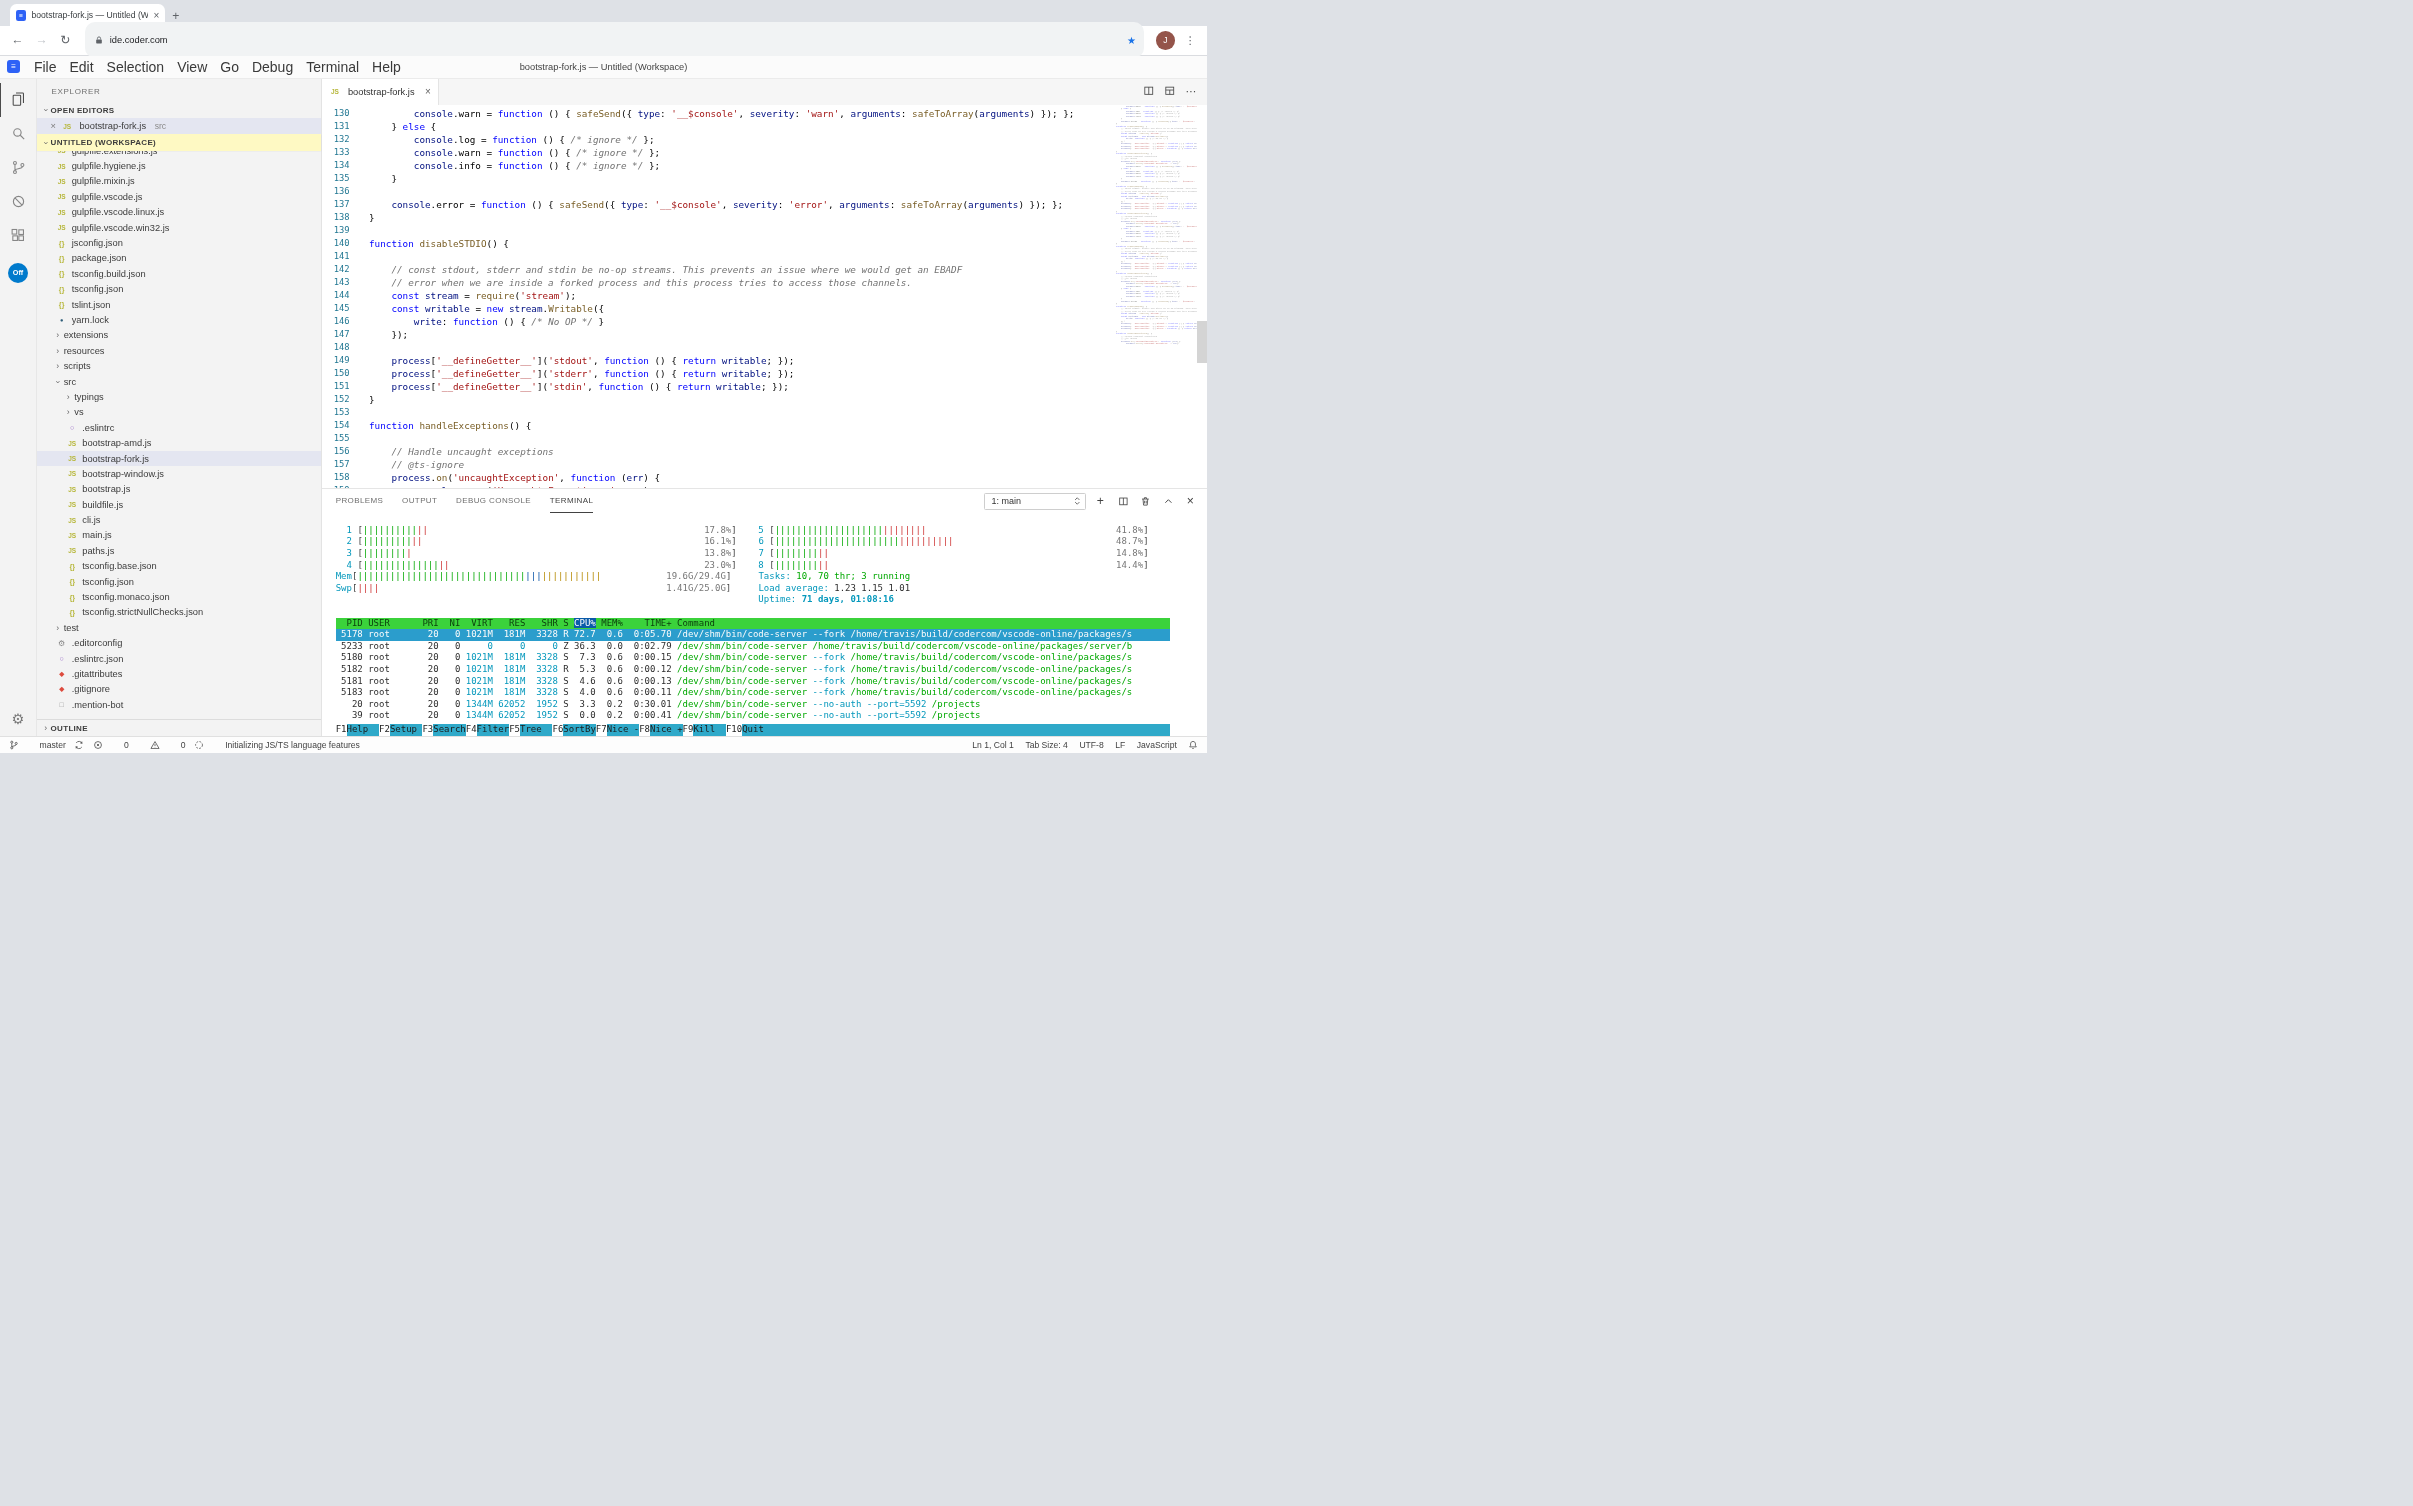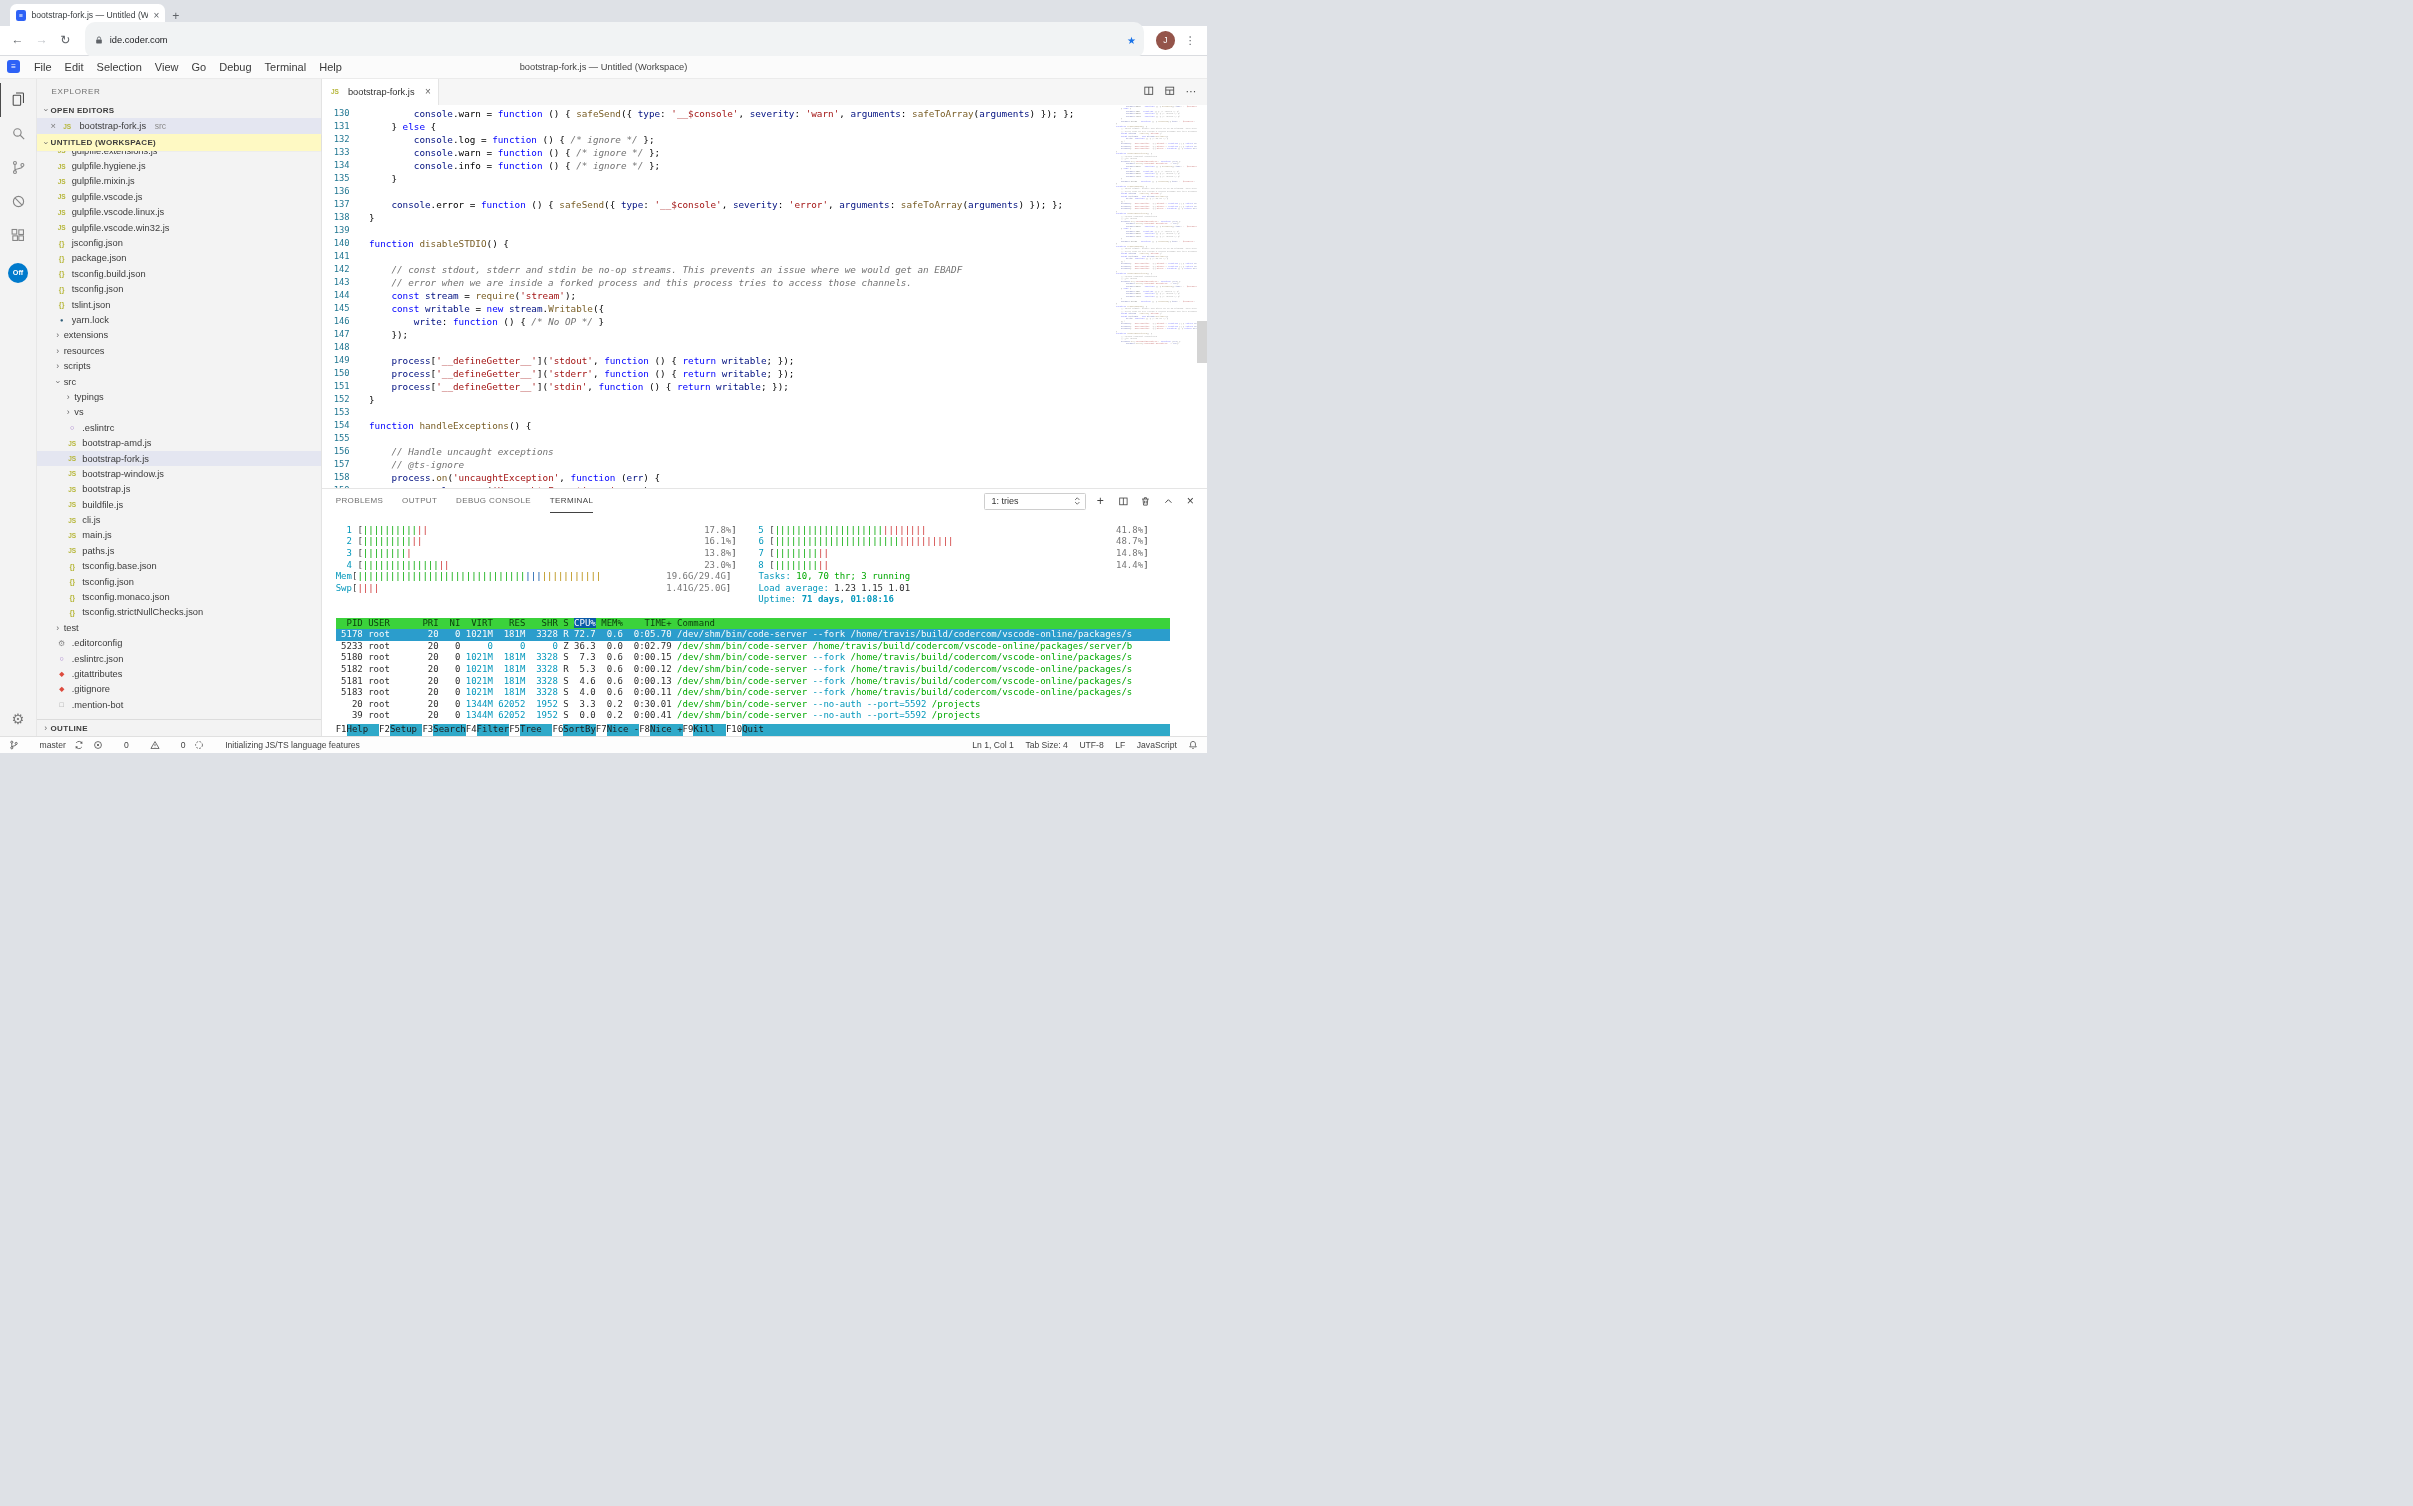--- a/index.html
+++ b/index.html
@@ -19,21 +19,21 @@
   .nav-glyph.disabled{color:#c1c4c9}
   .omnibox{flex:1;height:36px;background:#f1f3f4;border-radius:10px;display:flex;align-items:center;padding:0 8.6px;gap:5.7px;margin:0 4.3px}
   .url{font-size:9.3px;color:#202124;flex:1}
   .star{color:#1a73e8;font-size:10px}
   .avatar{width:18.7px;height:18.7px;border-radius:50%;background:#94544a;color:#fff;font-size:8.6px;display:flex;align-items:center;justify-content:center}
   .kebab{font-size:10.8px;color:#5f6368;padding:0 2.9px}
 
   
   .menubar{height:23px;background:#fbfbfb;border-bottom:0.7px solid #ebebeb;display:flex;align-items:center;padding:0 7.2px;position:relative;flex:none}
   .vslogo{width:13px;height:13px;border-radius:2.9px;background:#2e62f6;color:#fff;font-size:8px;display:flex;align-items:center;justify-content:center;margin-right:7.2px}
-  .menu-item{font-size:11px;color:#3a3a3a;padding:0 6.5px}
+  .menu-item{font-size:14px;color:#3a3a3a;padding:0 6.5px}
   .win-title{position:absolute;left:50%;transform:translateX(-50%);font-size:9.3px;color:#444;white-space:nowrap}
 
   
   .content{flex:1;display:flex;min-height:0}
   .activitybar{width:37px;background:#f3f3f3;border-right:0.7px solid #e7e7e7;display:flex;flex-direction:column;align-items:center;padding:4.3px 0;flex:none}
   .abtn{width:37px;height:34px;display:flex;align-items:center;justify-content:center;color:#868686}
   .abtn.active{color:#4b4b4b;border-left:1.4px solid #4b4b4b}
   .abtn svg{width:17px;height:17px}
   .off-badge{width:20px;height:20px;border-radius:50%;background:#007acc;color:#fff;font-size:7.2px;font-weight:bold;display:flex;align-items:center;justify-content:center;margin-top:10px}
   .gear-bottom{margin-top:auto;font-size:14.4px;color:#7a7a7a;padding:7.2px 0 4.3px}
@@ -562,21 +562,21 @@
       <div class="panel">
         <div class="panel-head">
           <span style="display:flex;height:100%">
               <span class="ptab">PROBLEMS</span>
               <span class="ptab">OUTPUT</span>
               <span class="ptab">DEBUG CONSOLE</span>
               <span class="ptab active">TERMINAL</span>
             </span>
           <div class="panel-right">
             <div class="tsel">
-              <span>1: tries</span>
+              <span>1: main</span>
               <svg width="6.5" height="10" viewBox="0 0 9 14" fill="none" stroke="#666" stroke-width="1.3">
                   <path d="M1.5 5.5L4.5 2.5L7.5 5.5M1.5 8.5L4.5 11.5L7.5 8.5"></path>
                 </svg>
             </div>
             <span class="picon txt">+</span>
             <span class="picon">
                 <svg viewBox="0 0 16 16" fill="none" stroke="currentColor" stroke-width="1.2">
                   <rect x="2.5" y="3" width="11" height="10"></rect>
                   <path d="M8 3v10"></path>
                 </svg>

